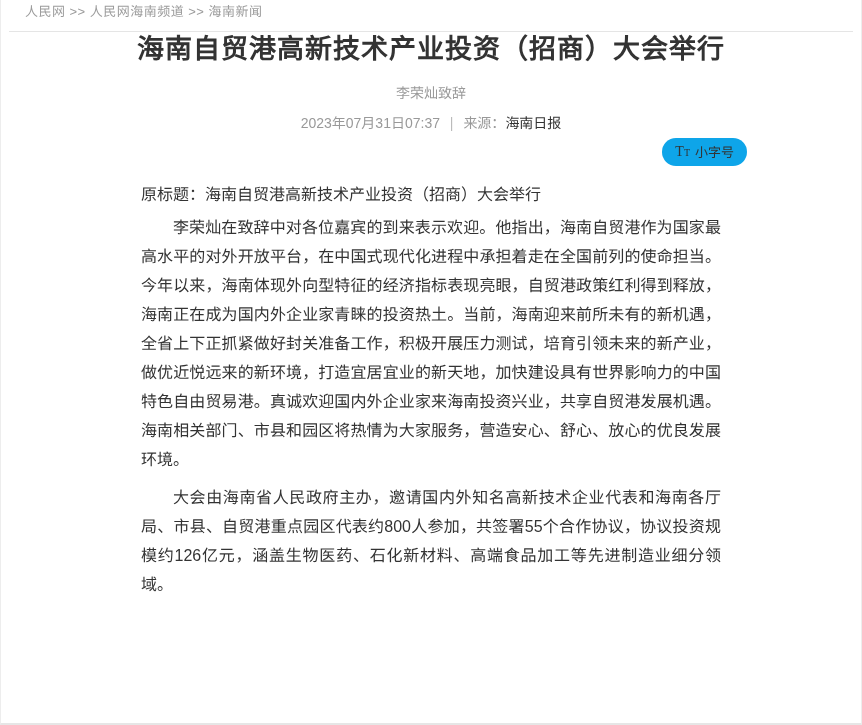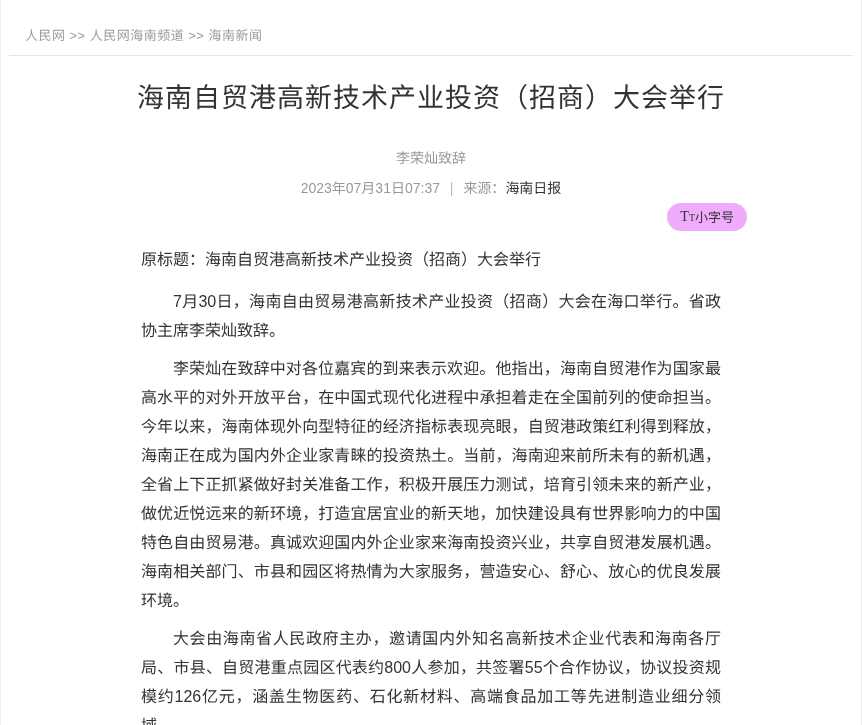--- a/index.html
+++ b/index.html
@@ -11,48 +11,47 @@
     margin: 0 auto;
     background: #ffffff;
     border-left: 1px solid #ededed;
     border-right: 1px solid #ededed;
     border-bottom: 2px solid #e6e6e6;
     font-family: "Liberation Sans", "DejaVu Sans", sans-serif;
     color: #333333;
   }
   
   .breadcrumb {
-    padding: 25px 24px 11px 24px;
+    padding: 1px 24px 11px 24px;
     font-size: 13px;
     color: #9c9c9c;
     letter-spacing: 0.5px;
   }
   .breadcrumb a {
     color: #9c9c9c;
     text-decoration: none;
     cursor: pointer;
   }
   .breadcrumb .sep { margin: 0 4px; color: #9c9c9c; }
   .top-divider {
     border: none;
     border-top: 1px solid #e5e5e5;
     margin: 0 8px;
   }
   
   .article-header { text-align: center; }
   .article-title {
-    margin-top: 25px;
     font-size: 27px;
-    font-weight: 400;
+    font-weight: 700;
     color: #333333;
     letter-spacing: 1px;
     line-height: 1.3;
   }
   .article-subtitle {
-    margin-top: 31px;
+    margin-top: 15px;
     font-size: 14px;
     color: #999999;
     font-weight: 400;
   }
   .article-meta {
     margin-top: 10px;
     font-size: 14px;
     color: #999999;
   }
   .article-meta .meta-sep { margin: 0 6px; color: #bbbbbb; }
@@ -64,21 +63,22 @@
   
   .toolbar-row {
     height: 30px;
     margin-top: 6px;
     padding-right: 114px;
     text-align: right;
   }
   .font-size-button {
     display: inline-flex;
     align-items: center;
-    background: #f0abfc;
+    gap: 5px;
+    background: #0ea5e9;
     border: none;
     border-radius: 14px;
     padding: 4px 13px 5px 13px;
     font-size: 13px;
     color: #333333;
     cursor: pointer;
     font-family: "Liberation Sans", sans-serif;
   }
   .tt-icon {
     font-family: "Liberation Serif", "DejaVu Serif", serif;
@@ -90,21 +90,21 @@
   .tt-icon .t-small { font-size: 10px; }
   
   .article-body {
     margin: 12px 140px 0 140px;
     font-size: 16px;
     line-height: 29px;
     color: #333333;
   }
   .article-body .original-title {
     text-indent: 0;
-    margin-bottom: 13px;
+    margin-bottom: 4px;
   }
   .article-body p.para {
     text-indent: 2em;
     margin-bottom: 9px;
     text-align: justify;
   }
 </style>
 </head>
 <body>
 
@@ -130,21 +130,20 @@
     <button class="font-size-button">
       <span class="tt-icon"><span class="t-big">T</span><span class="t-small">T</span></span>
       <span>小字号</span>
     </button>
   </div>
 
   <div class="article-body">
     <p class="original-title">原标题：海南自贸港高新技术产业投资（招商）大会举行</p>
     <div>
 
-        <p class="para">7月30日，海南自由贸易港高新技术产业投资（招商）大会在海口举行。省政协主席李荣灿致辞。</p>
 
 
         <p class="para">李荣灿在致辞中对各位嘉宾的到来表示欢迎。他指出，海南自贸港作为国家最高水平的对外开放平台，在中国式现代化进程中承担着走在全国前列的使命担当。今年以来，海南体现外向型特征的经济指标表现亮眼，自贸港政策红利得到释放，海南正在成为国内外企业家青睐的投资热土。当前，海南迎来前所未有的新机遇，全省上下正抓紧做好封关准备工作，积极开展压力测试，培育引领未来的新产业，做优近悦远来的新环境，打造宜居宜业的新天地，加快建设具有世界影响力的中国特色自由贸易港。真诚欢迎国内外企业家来海南投资兴业，共享自贸港发展机遇。海南相关部门、市县和园区将热情为大家服务，营造安心、舒心、放心的优良发展环境。</p>
 
         <p class="para">大会由海南省人民政府主办，邀请国内外知名高新技术企业代表和海南各厅局、市县、自贸港重点园区代表约800人参加，共签署55个合作协议，协议投资规模约126亿元，涵盖生物医药、石化新材料、高端食品加工等先进制造业细分领域。</p>
 
       </div>
   </div>
 
 </div>

